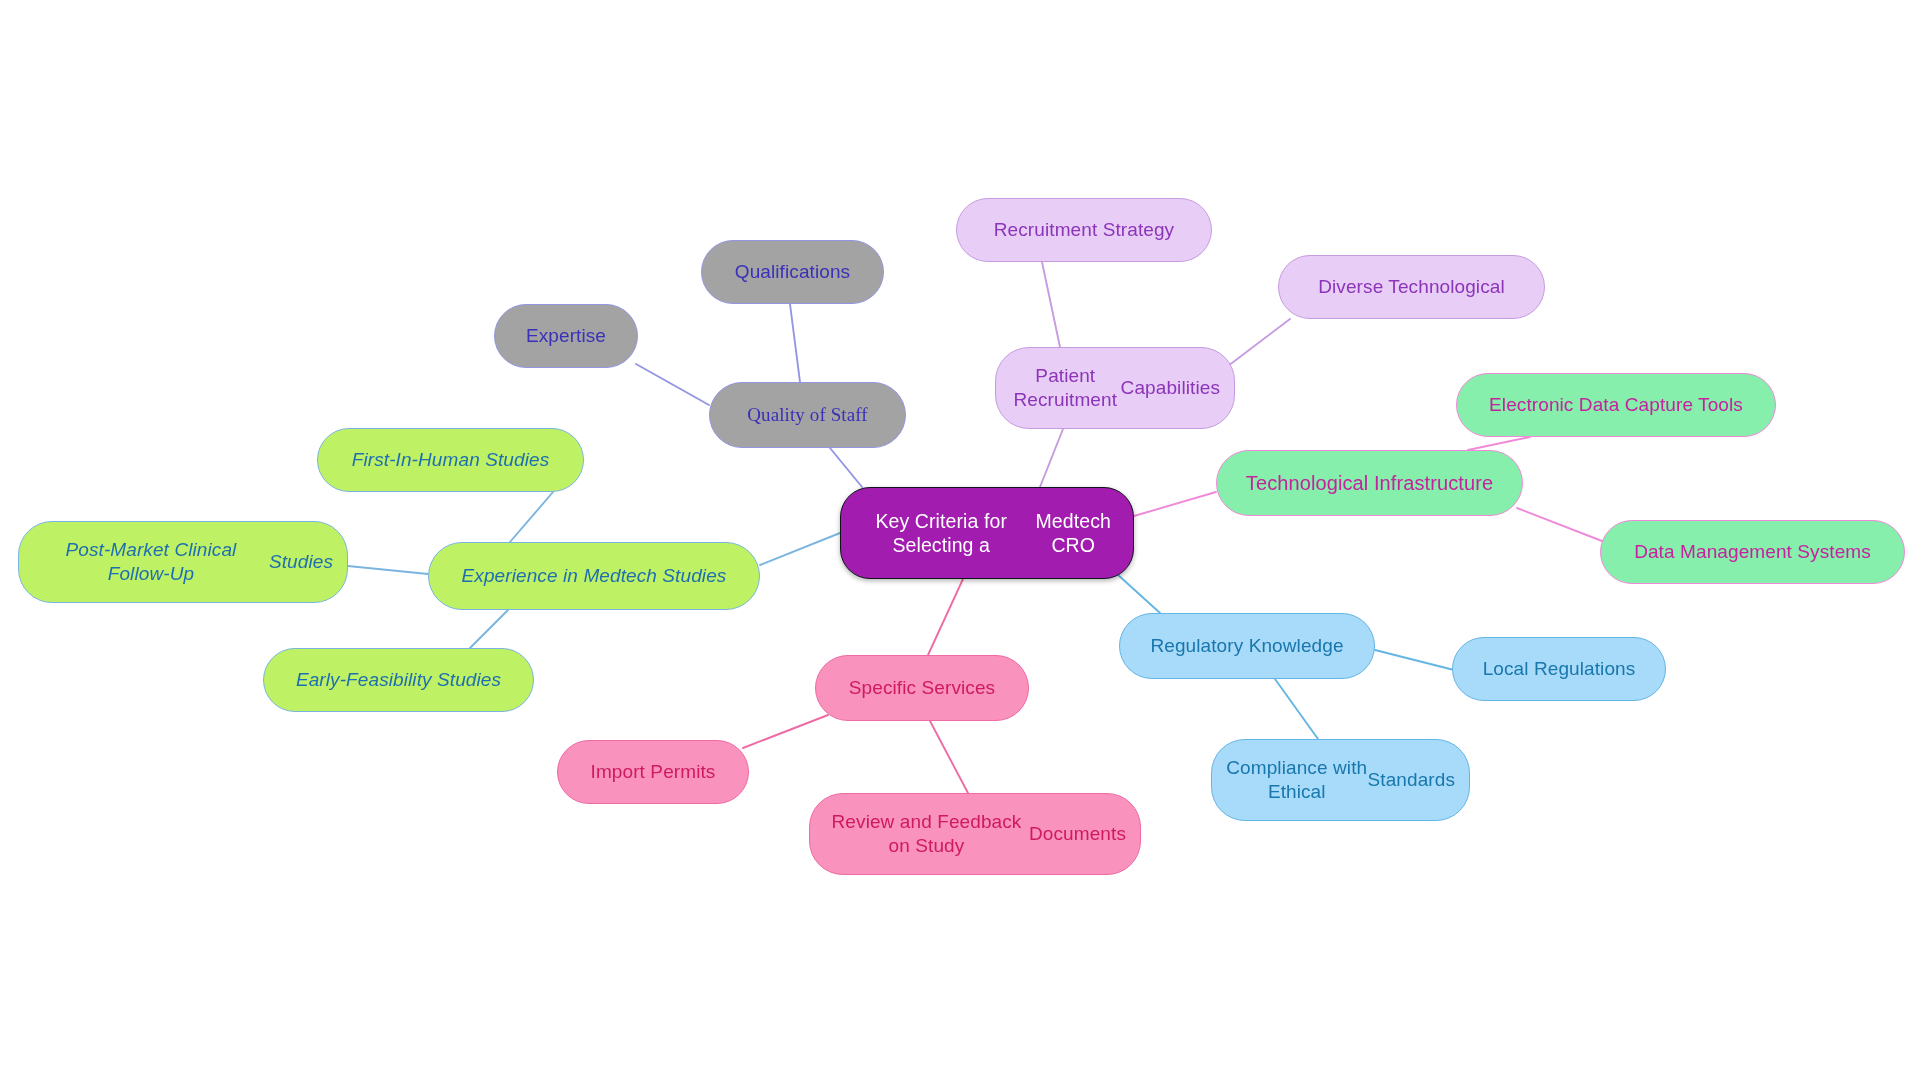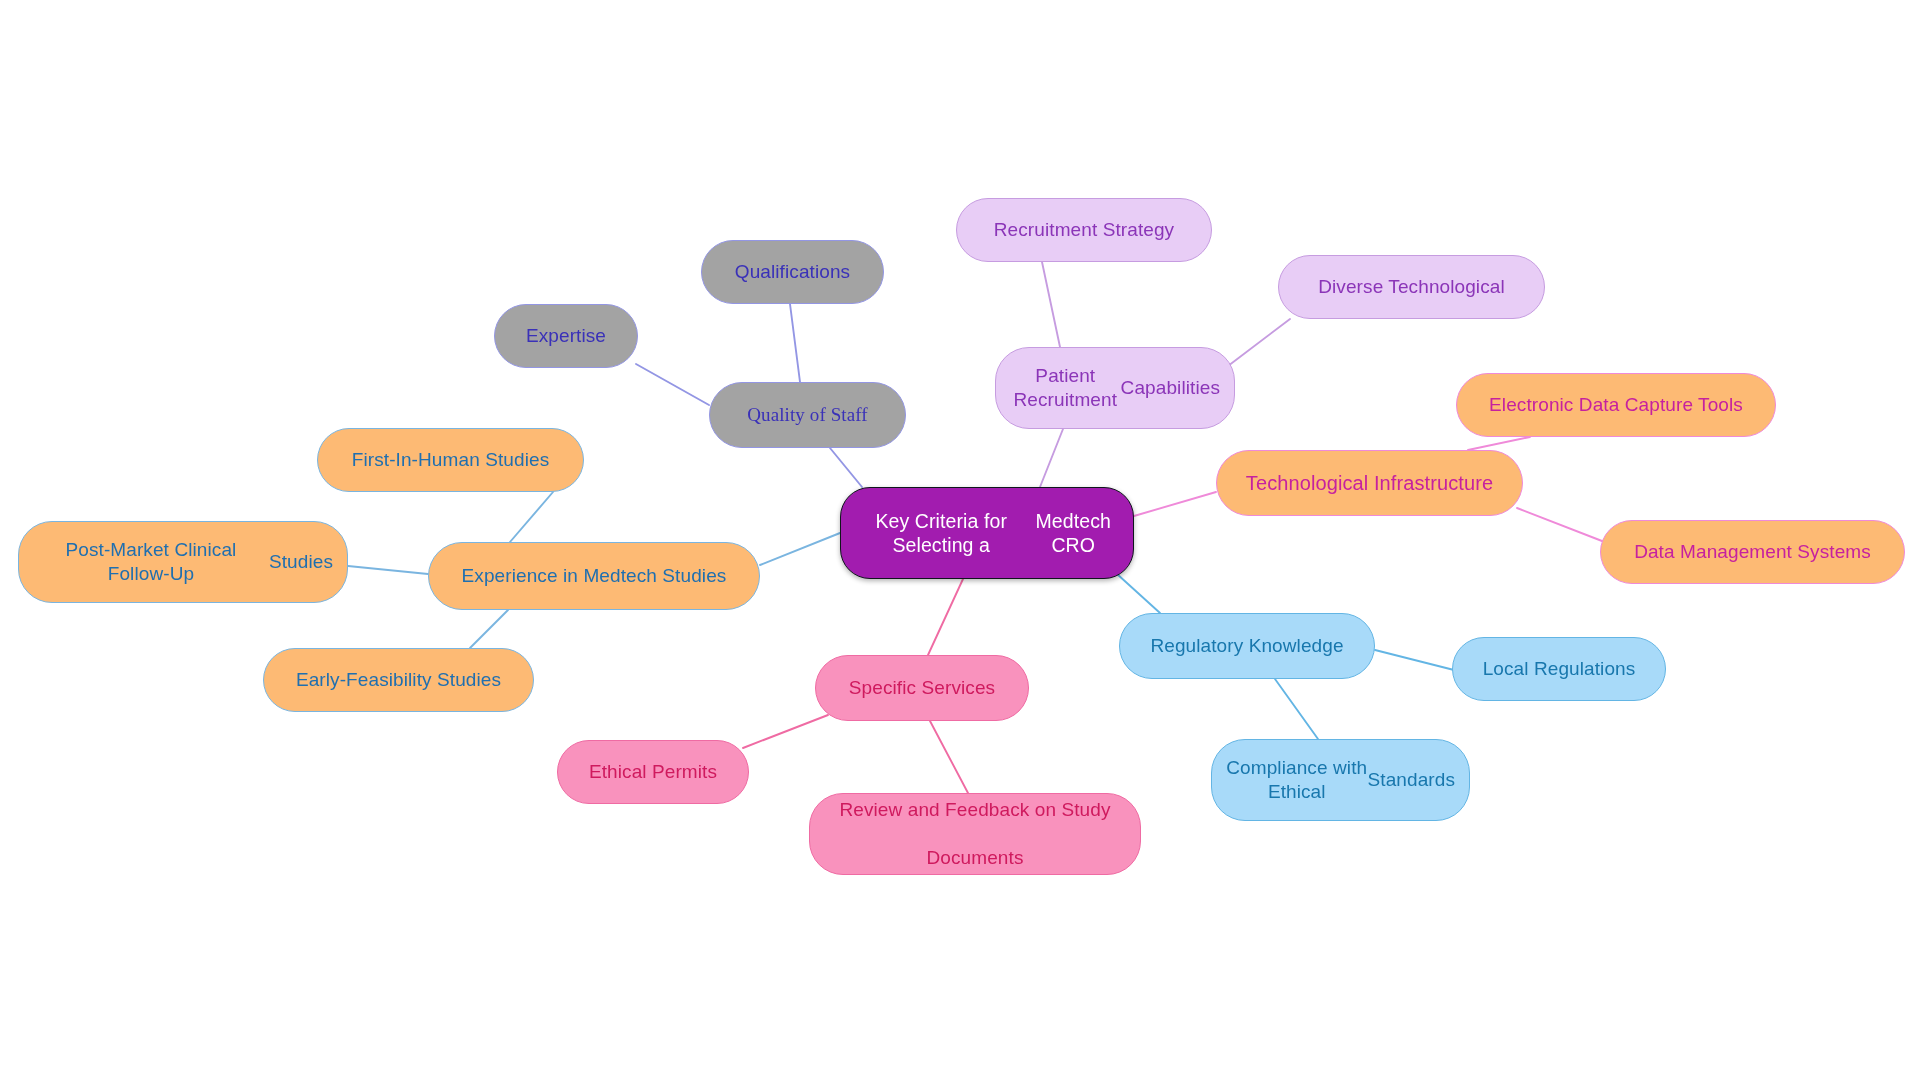--- a/index.html
+++ b/index.html
@@ -46,24 +46,24 @@
   .node-root {
     background: #a21caf;
     border-color: #10151d;
     color: #ffffff;
     border-radius: 30px;
     font-size: 19.5px;
     box-shadow: 0 2px 5px rgba(0,0,0,0.30);
     z-index: 7;
   }
   
-  .c-blue      { background: #fdba74; border-color: #7ab5e0; color: #1f6fb0; }
+  .c-blue      { background: #bef264; border-color: #7ab5e0; color: #1f6fb0; font-style: italic; }
   .c-lavender  { background: #a3a3a3; border-color: #9396e4; color: #3a31b8; }
   .c-violet    { background: #e8cdf6; border-color: #c69ce0; color: #8b35b8; }
-  .c-magenta   { background: #fdba74; border-color: #ef8ad9; color: #c6219f; text-align: center; }
+  .c-magenta   { background: #86efac; border-color: #ef8ad9; color: #c6219f; text-align: center; }
   .c-skyblue   { background: #a8daf9; border-color: #63b5e4; color: #1877ad; }
   .c-pink      { background: #f992bd; border-color: #ef6ba3; color: #cf1a5e; }
 </style>
 </head>
 <body>
 
 <div id="mindmap-canvas">
   <svg id="edge-layer" viewBox="0 0 1920 1083" xmlns="http://www.w3.org/2000/svg">
       <line x1="840" y1="533" x2="760" y2="565" stroke="#7ab5e0" stroke-width="1.9" stroke-linecap="round"></line>
       <line x1="510" y1="542" x2="553" y2="492" stroke="#7ab5e0" stroke-width="1.9" stroke-linecap="round"></line>
@@ -142,21 +142,21 @@
       </div>
       <div class="node c-skyblue" style="left: 1211px; top: 739px; width: 259px; height: 82px; font-size: 19px;">
         <span>Compliance with Ethical</span>
         <br>
         <span>Standards</span>
       </div>
       <div class="node c-pink" style="left: 815px; top: 655px; width: 214px; height: 66px; font-size: 19px;">
         <span>Specific Services</span>
       </div>
       <div class="node c-pink" style="left: 557px; top: 740px; width: 192px; height: 64px; font-size: 19px;">
-        <span>Ethical Permits</span>
+        <span>Import Permits</span>
       </div>
-      <div class="node c-pink" style="left: 809px; top: 793px; width: 332px; height: 82px; font-size: 19px; flex-direction: column;">
+      <div class="node c-pink" style="left: 809px; top: 793px; width: 332px; height: 82px; font-size: 19px;">
         <span>Review and Feedback on Study</span>
         <br>
         <span>Documents</span>
       </div>
     </div>
 </div>
 
 </body></html>

